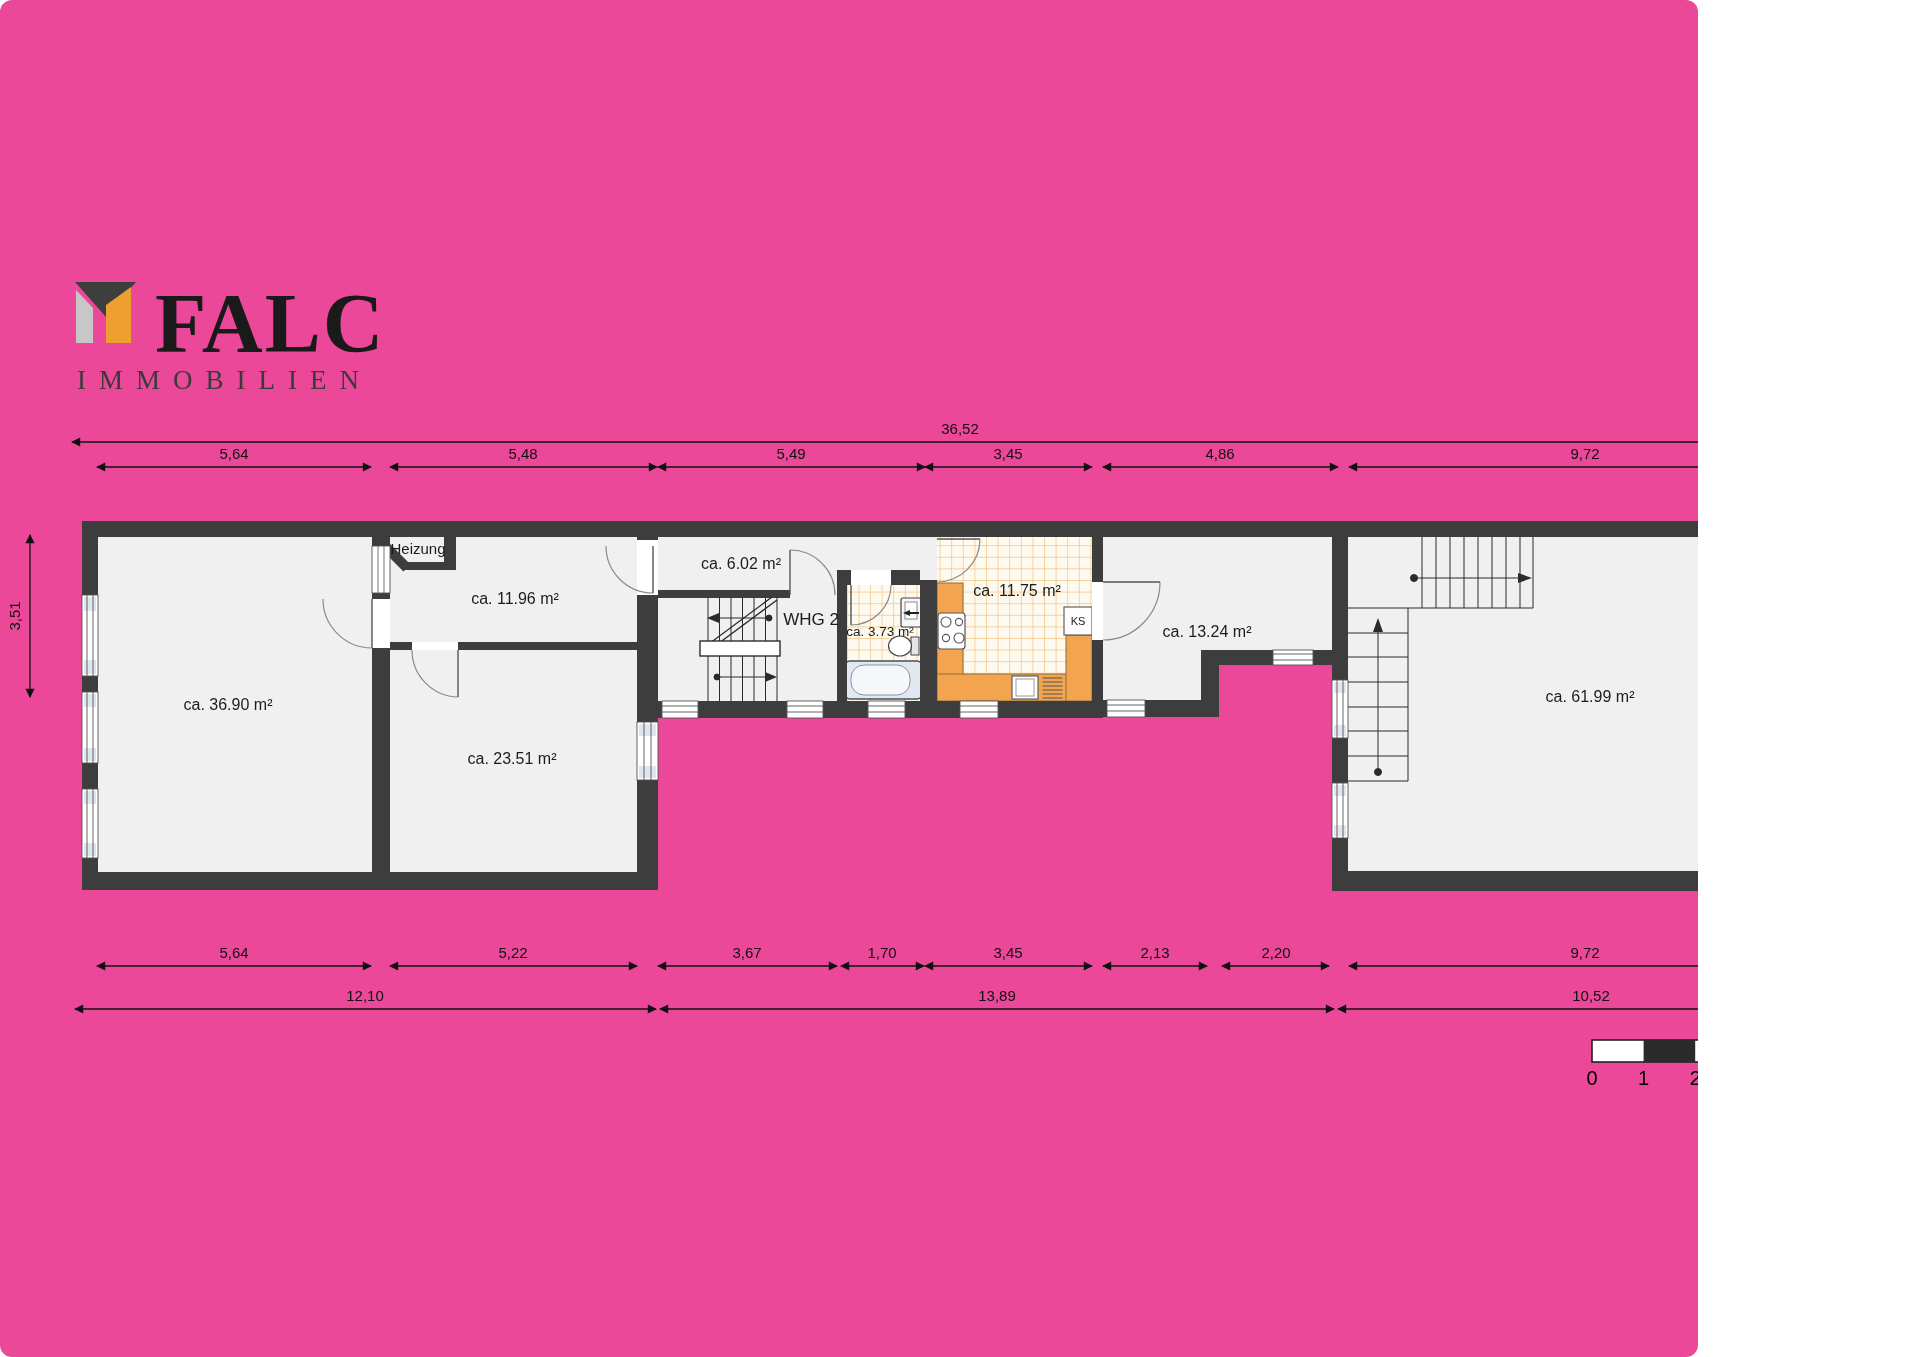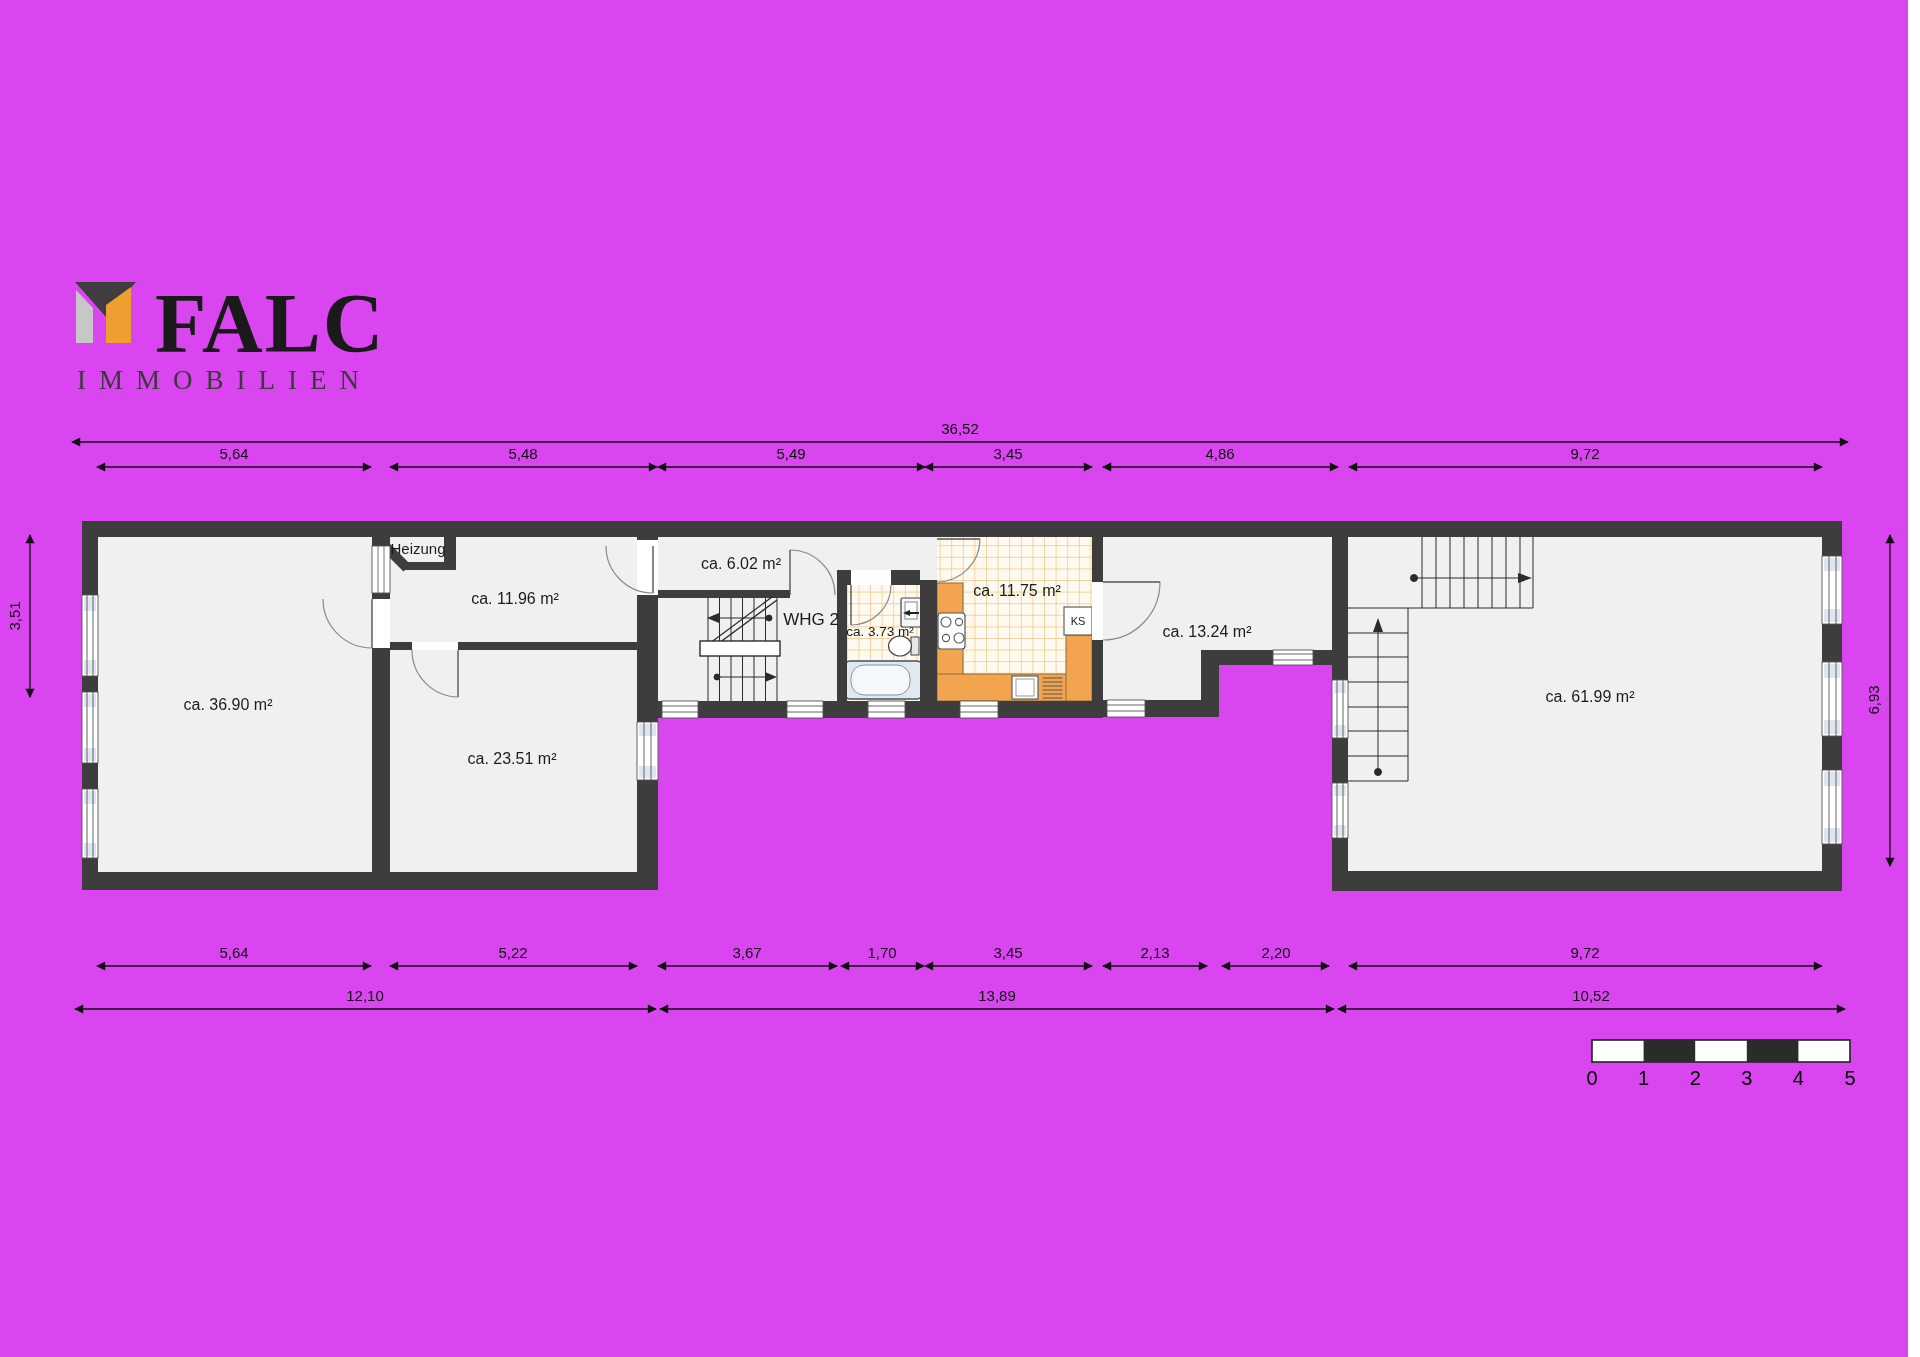--- a/index.html
+++ b/index.html
@@ -1,17 +1,17 @@
 <!DOCTYPE html>
 <html><head>
 <meta charset="utf-8">
 <style>
   html,body{margin:0;padding:0;background:#ffffff;}
-  .page{position:relative;width:1908px;height:1357px;background:#d946ef;overflow:hidden;
-        font-family:"Liberation Sans", sans-serif;}
+  .page{position:relative;width:1698px;height:1357px;background:#ec4899;overflow:hidden;
+        font-family:"Liberation Sans", sans-serif;border-radius:12px;}
   svg{display:block}
   text{font-family:"Liberation Sans", sans-serif;fill:#1a1a1a;}
   .roomlabel{font-size:16px;fill:#1c1c1c;}
   .dimlabel{font-size:15px;fill:#111;}
   .logo-brand{font-family:"Liberation Serif", serif;font-weight:700;font-size:84px;letter-spacing:2px;}
   .logo-sub{font-family:"Liberation Serif", serif;font-size:27px;letter-spacing:13px;fill:#3a3a3a;}
   .scalenum{font-size:20px;fill:#000;}
   .kslabel{font-size:11px;fill:#222;}
 </style>
 </head>

